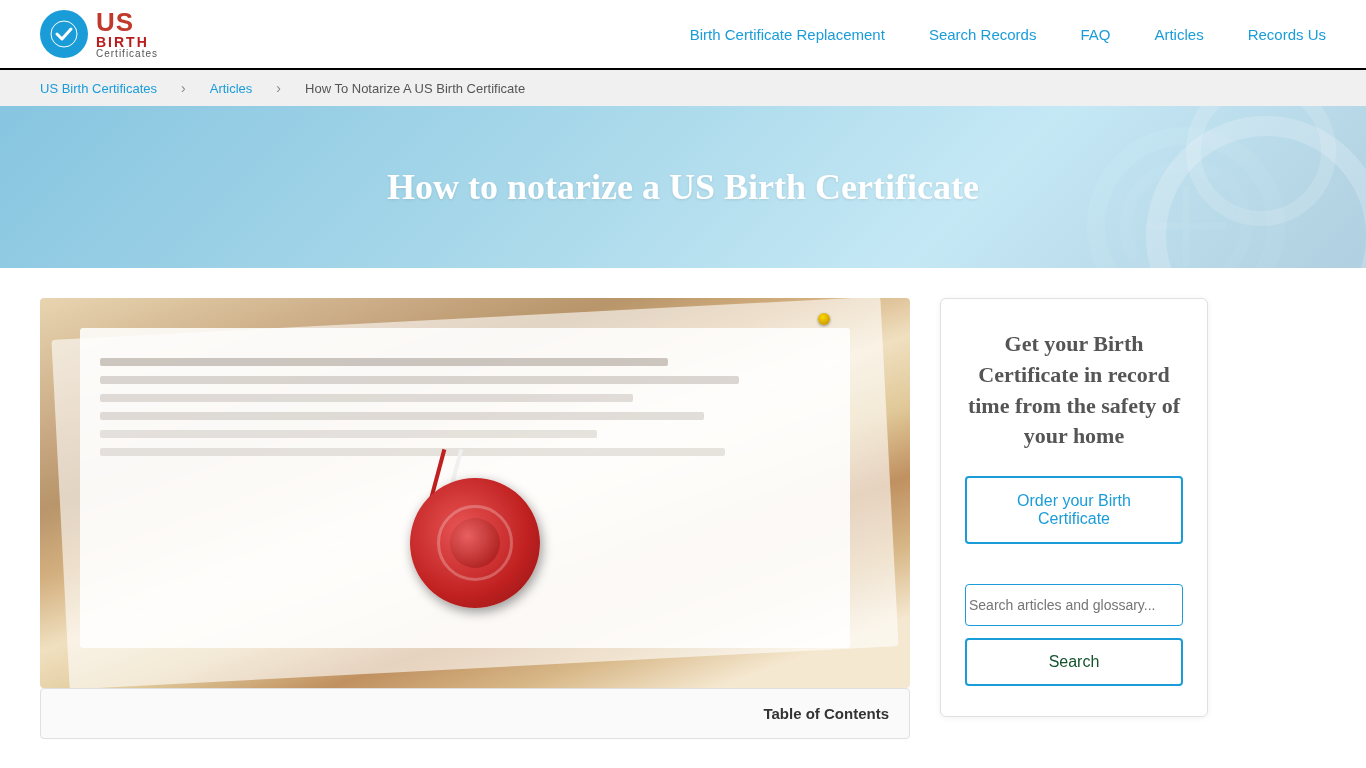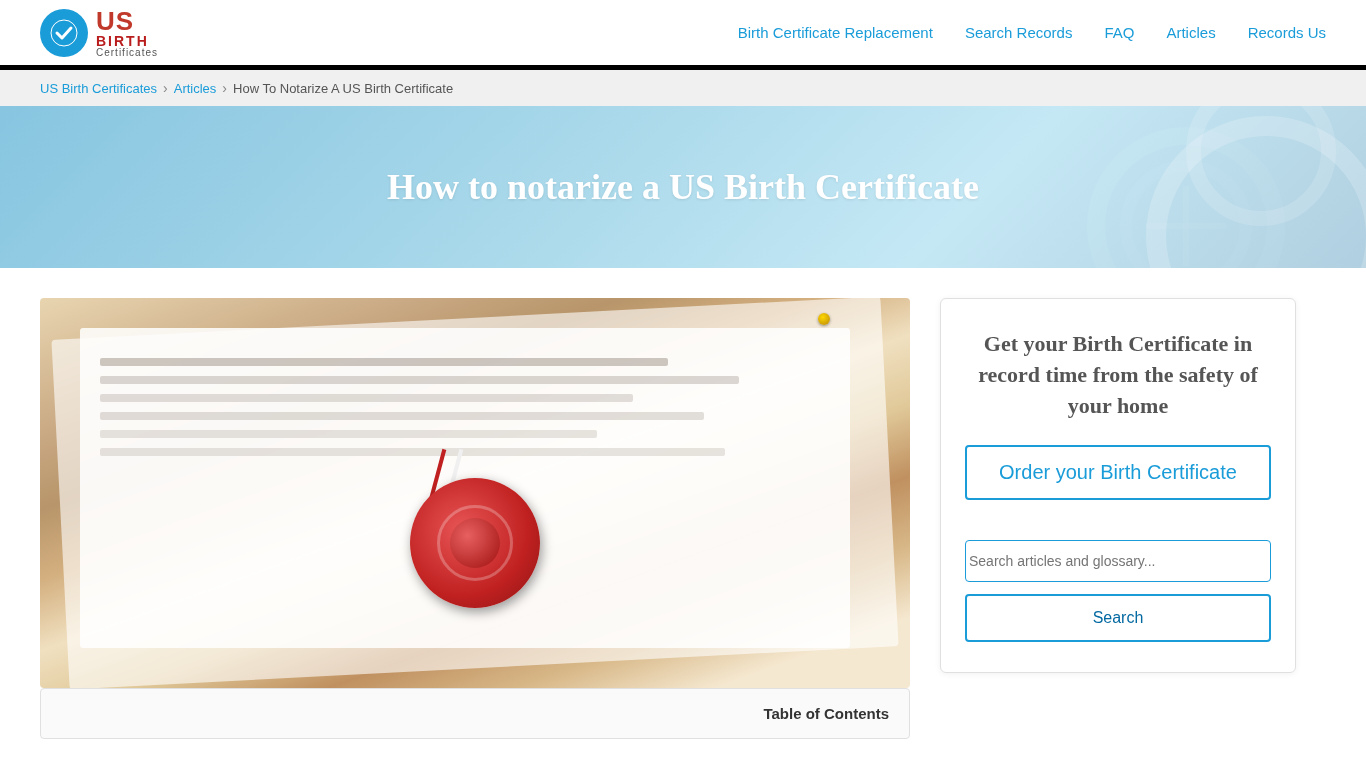--- a/index.html
+++ b/index.html
@@ -6,21 +6,21 @@
     body { font-family: Georgia, 'Times New Roman', serif; background: #fff; color: #333; width: 1366px; min-height: 768px; overflow-x: hidden; }
 
     
     .header {
       display: flex;
       align-items: center;
       justify-content: space-between;
       padding: 16px 40px;
       height: 70px;
       background: #fff;
-      border-bottom: 5px solid #000000;
+      border-bottom: 2px solid #000000;
       box-shadow: 0 1px 4px rgba(0,0,0,0.08);
     }
     .logo-area {
       display: flex;
       align-items: center;
       gap: 8px;
     }
     .logo-icon {
       width: 48px;
       height: 48px;
@@ -57,40 +57,40 @@
     .logo-certificates {
       font-size: 10px;
       color: #555;
       font-family: Arial, sans-serif;
       letter-spacing: 1px;
       text-align: center;
     }
     nav {
       display: flex;
       align-items: flex-start;
-      gap: 32px;
+      gap: 44px;
     }
     nav a {
       text-decoration: none;
       color: #1a9cd9;
       font-size: 15px;
       font-family: Arial, sans-serif;
       font-weight: 500;
       white-space: nowrap;
     }
 
     
     .breadcrumb {
       background: #f0f0f0;
       padding: 10px 40px;
       font-family: Arial, sans-serif;
       font-size: 13px;
       display: flex;
       align-items: center;
-      gap: 6px;
+      gap: 24px;
       color: #555;
     }
     .breadcrumb a {
       color: #1a9cd9;
       text-decoration: none;
       font-weight: 500;
     }
     .breadcrumb .sep { color: #888; font-size: 14px; }
     .breadcrumb .current { color: #555; }
 
@@ -215,21 +215,21 @@
     }
     .toc-title {
       font-size: 15px;
       font-weight: 700;
       font-family: Arial, sans-serif;
       color: #333;
     }
 
     
     .sidebar {
-      width: 356px;
+      width: 268px;
       flex-shrink: 0;
     }
     .sidebar-card {
       border: 1px solid #e0e0e0;
       border-radius: 6px;
       padding: 30px 24px;
       background: #fff;
       box-shadow: 0 1px 6px rgba(0,0,0,0.06);
     }
     .sidebar-headline {
@@ -242,21 +242,21 @@
       font-family: Georgia, serif;
     }
     .order-btn {
       display: block;
       width: 100%;
       padding: 14px 20px;
       border: 2px solid #1a9cd9;
       border-radius: 4px;
       background: #fff;
       color: #1a9cd9;
-      font-size: 20px;
+      font-size: 16px;
       font-family: Arial, sans-serif;
       font-weight: 500;
       text-align: center;
       cursor: pointer;
       transition: background 0.2s, color 0.2s;
       margin-bottom: 40px;
     }
     .search-section {
       margin-top: 10px;
     }
@@ -271,21 +271,21 @@
       margin-bottom: 12px;
       outline: none;
     }
     .search-btn {
       display: block;
       width: 100%;
       padding: 13px 20px;
       border: 2px solid #1a9cd9;
       border-radius: 4px;
       background: #fff;
-      color: #0369a1;
+      color: #14532d;
       font-size: 16px;
       font-family: Arial, sans-serif;
       font-weight: 500;
       text-align: center;
       cursor: pointer;
       transition: background 0.2s, color 0.2s;
     }
 
     
     .hero-decoration {

